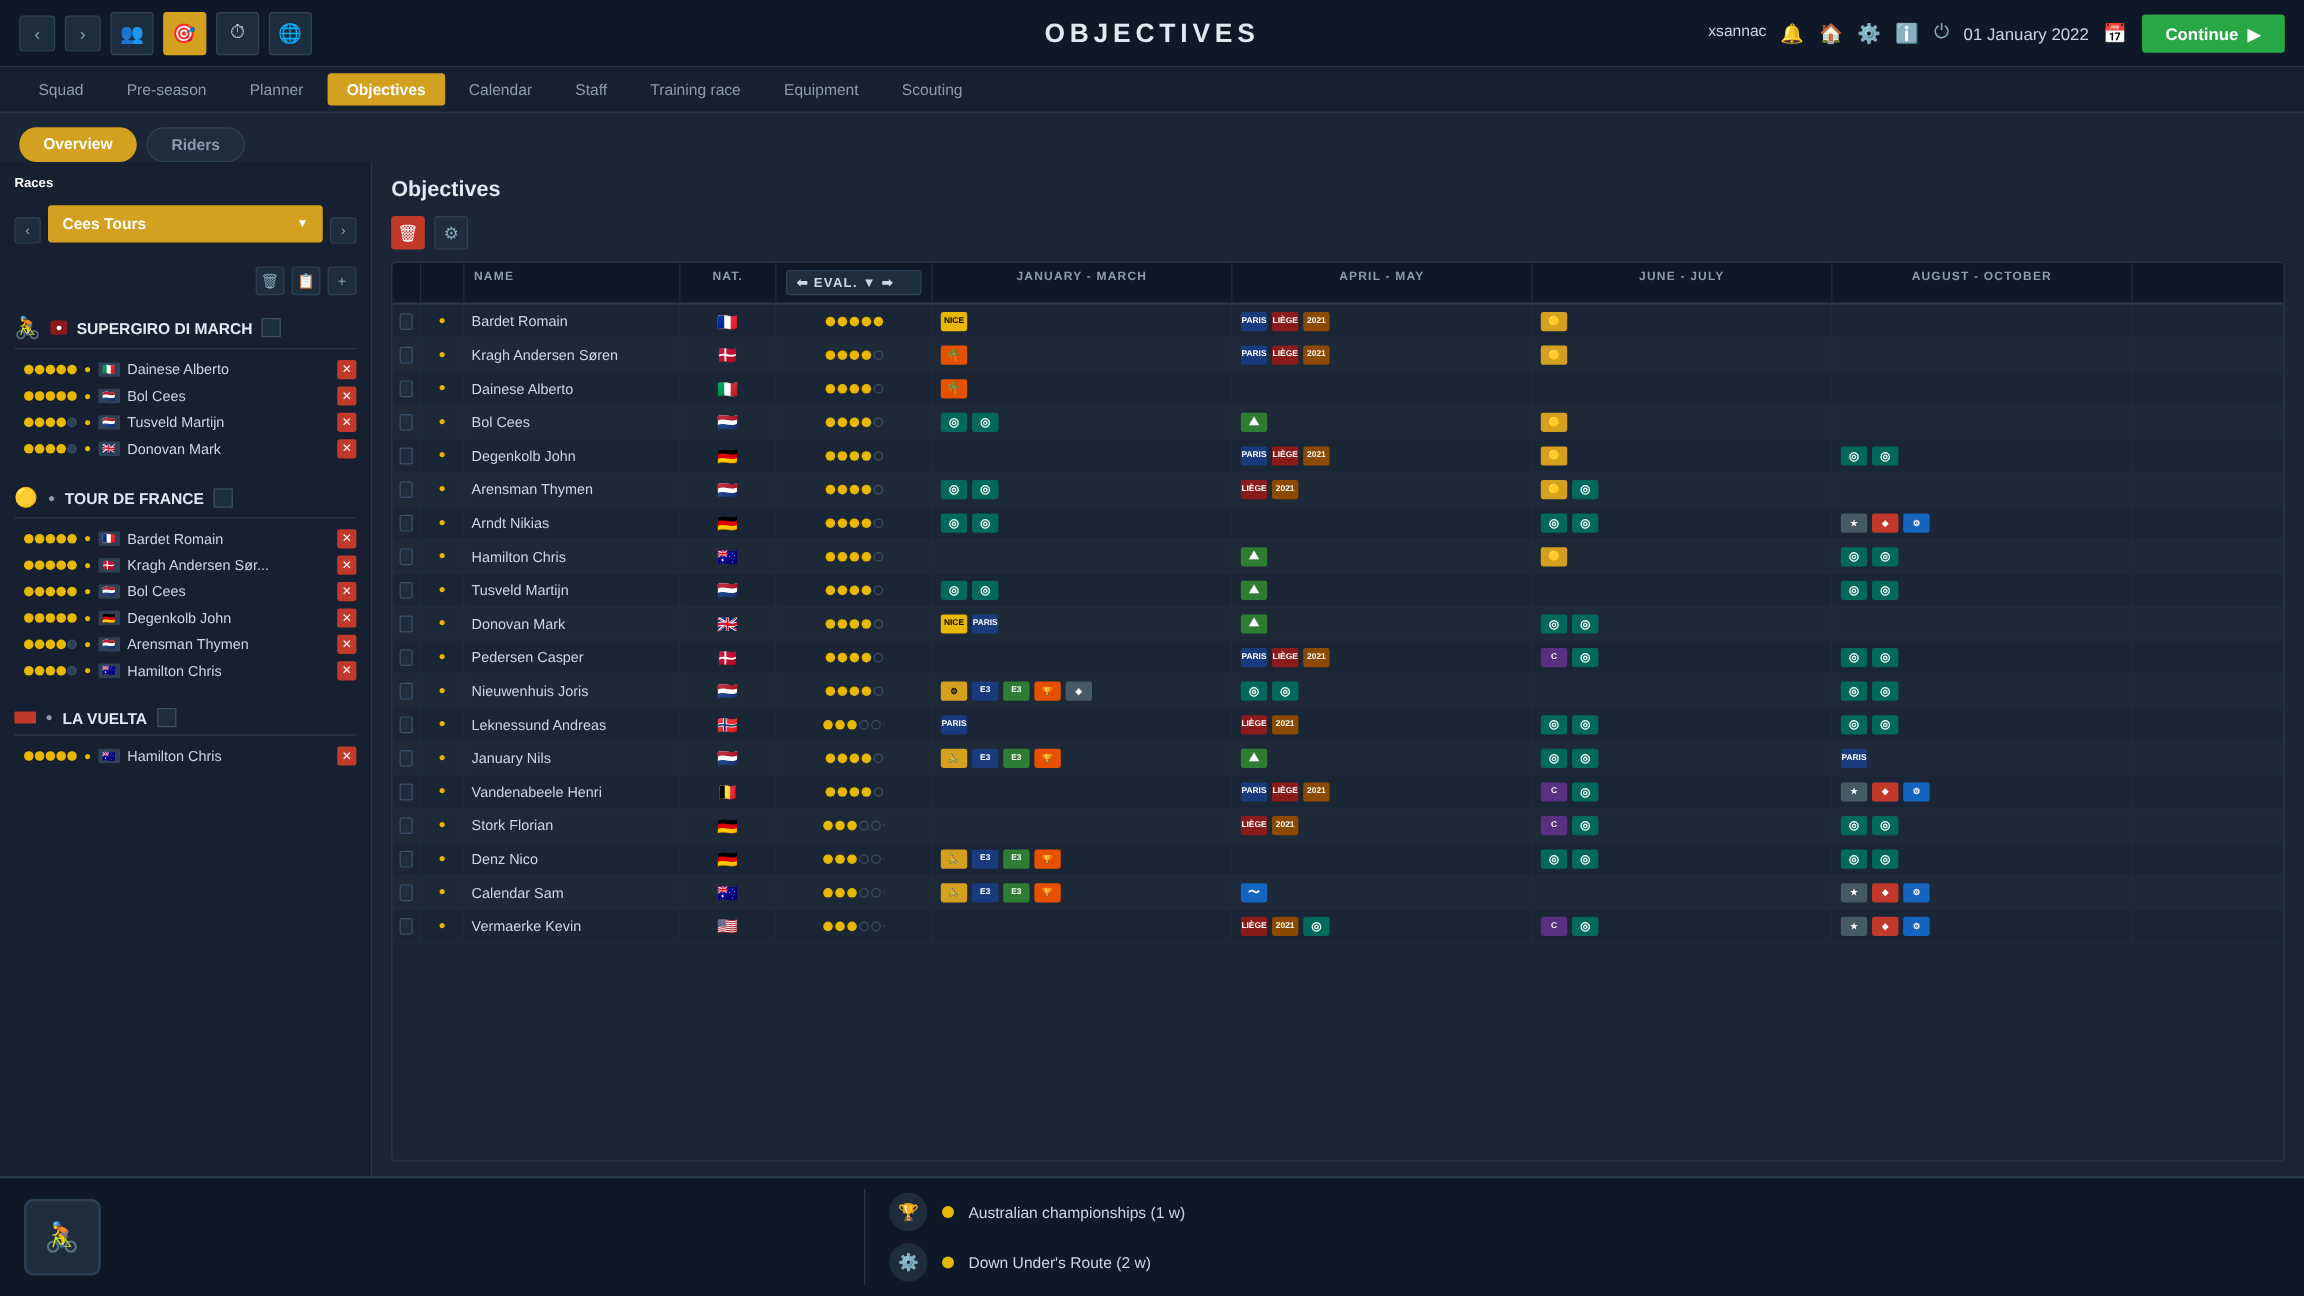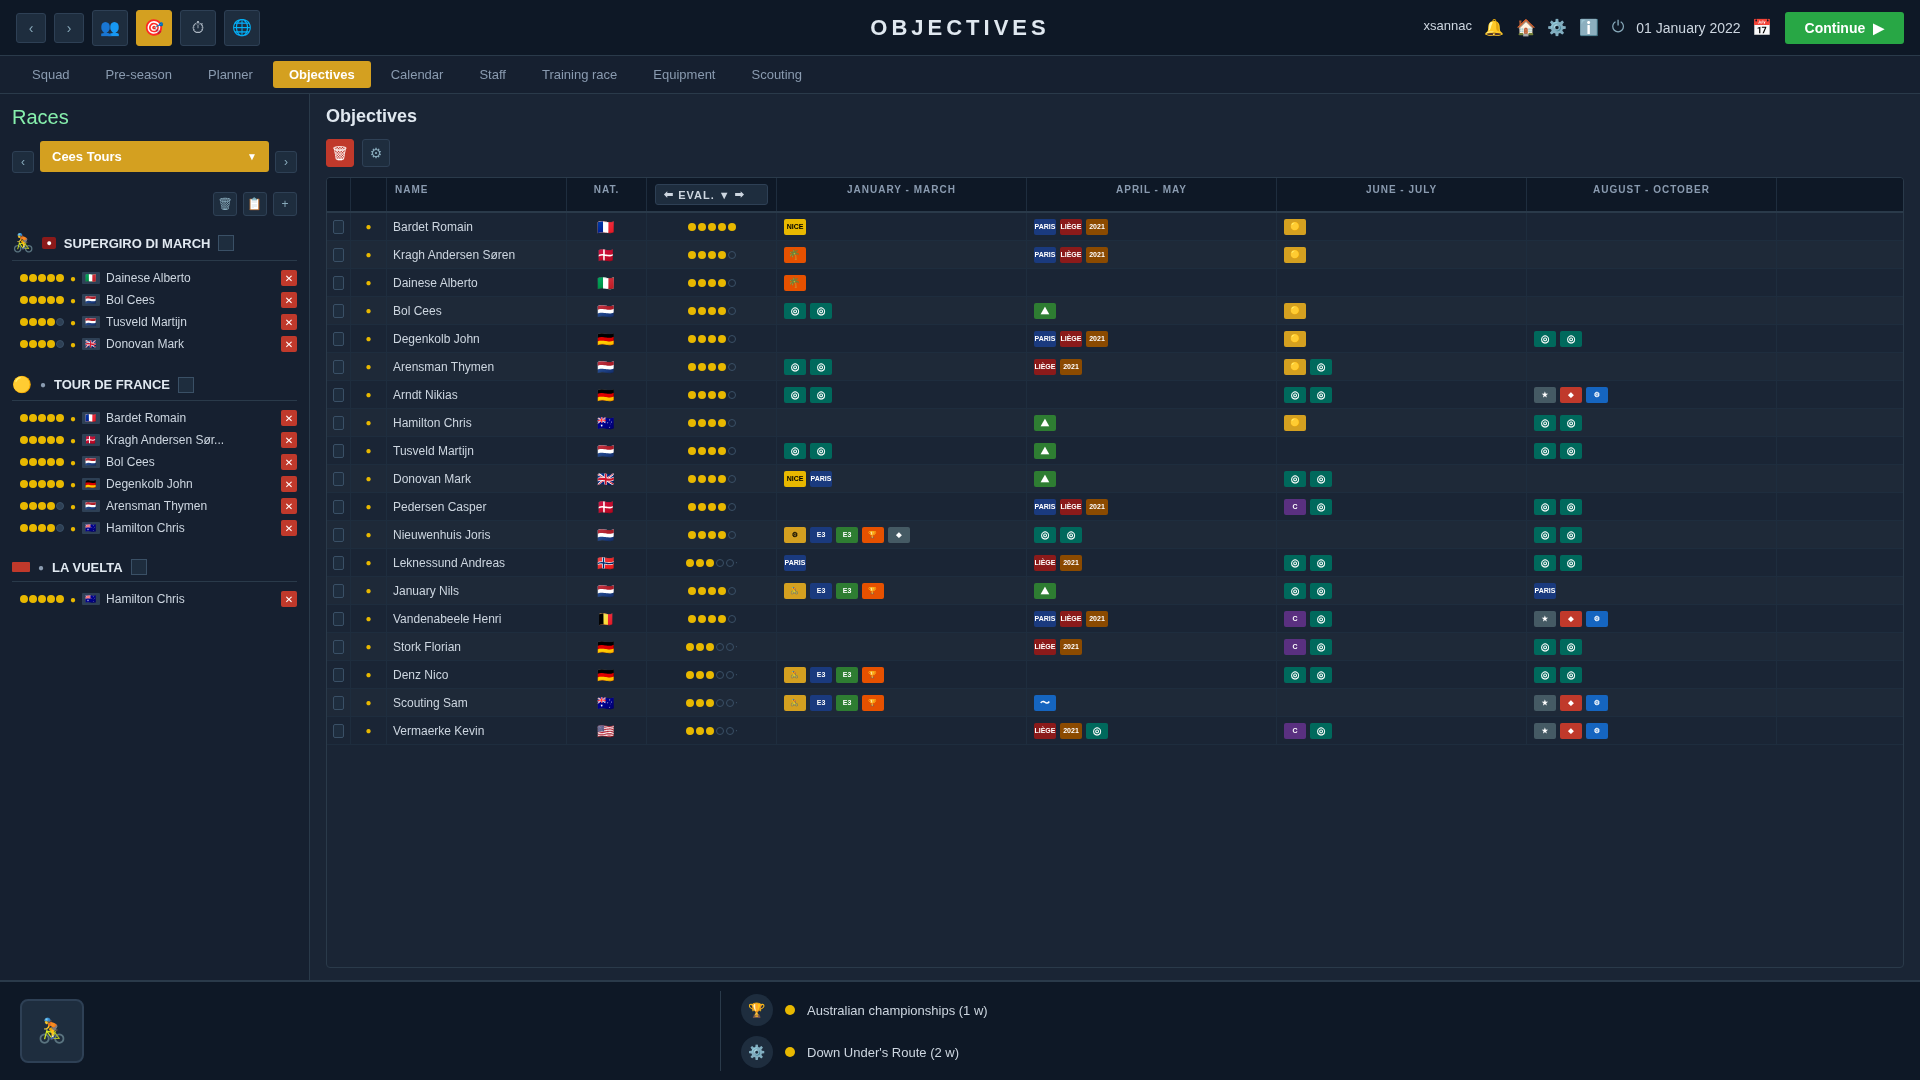--- a/index.html
+++ b/index.html
@@ -133,23 +133,23 @@
     .pill.active {
       background: #d4a020;
       color: #fff;
     }
     .pill.inactive {
       background: #1e2d3e;
       color: #8a9bb0;
       border: 1px solid #2e4055;
     }
     .section-title {
-      font-size: 20px;
-      font-weight: normal;
-      color: #86efac;
+      font-size: 11px;
+      font-weight: bold;
+      color: #ffffff;
       margin-bottom: 12px;
     }
     .race-dropdown {
       background: #d4a020;
       border: none;
       color: #fff;
       padding: 8px 12px;
       border-radius: 3px;
       display: flex;
       align-items: center;
@@ -512,20 +512,24 @@
     <div class="nav-tab">Pre-season</div>
     <div class="nav-tab">Planner</div>
     <div class="nav-tab active">Objectives</div>
     <div class="nav-tab">Calendar</div>
     <div class="nav-tab">Staff</div>
     <div class="nav-tab">Training race</div>
     <div class="nav-tab">Equipment</div>
     <div class="nav-tab">Scouting</div>
   </div>
 
+  <div class="pills">
+    <div class="pill active">Overview</div>
+    <div class="pill inactive">Riders</div>
+  </div>
 
   <div class="content-area">
 
     <div class="left-panel-wrapper">
       <div style="padding:12px;">
         <div class="section-title">Races</div>
 
         <div style="display:flex;align-items:center;gap:6px;margin-bottom:10px;">
           <div class="race-nav-btn">‹</div>
           <div class="race-dropdown" style="flex:1;">
@@ -1255,21 +1259,21 @@
                 <span class="race-badge" style="background:#00695c;color:#fff;font-size:10px;">◎</span>
               </div>
   </div>
             <div class="table-row alt">
     <div class="td center">
       <div style="width:14px;height:14px;border:1px solid #3a5066;background:#1e2d3e;border-radius:2px;cursor:pointer;"></div>
     </div>
     <div class="td center">
       <span style="color:#e8b800;font-size:10px;">●</span>
     </div>
-    <div class="td td-name">Scouting Sam</div>
+    <div class="td td-name">Calendar Sam</div>
     <div class="td center flag-cell">🇦🇺</div>
     <div class="td center">
                 <span class="eval-dot"></span>
                 <span class="eval-dot"></span>
                 <span class="eval-dot"></span>
                 <span class="eval-dot-empty"></span>
                 <span class="eval-dot-empty"></span>
                 <span style="color:#3a5066;font-size:10px;"> ·</span>
               </div>
     <div class="td" style="flex-wrap:wrap;gap:2px;">

